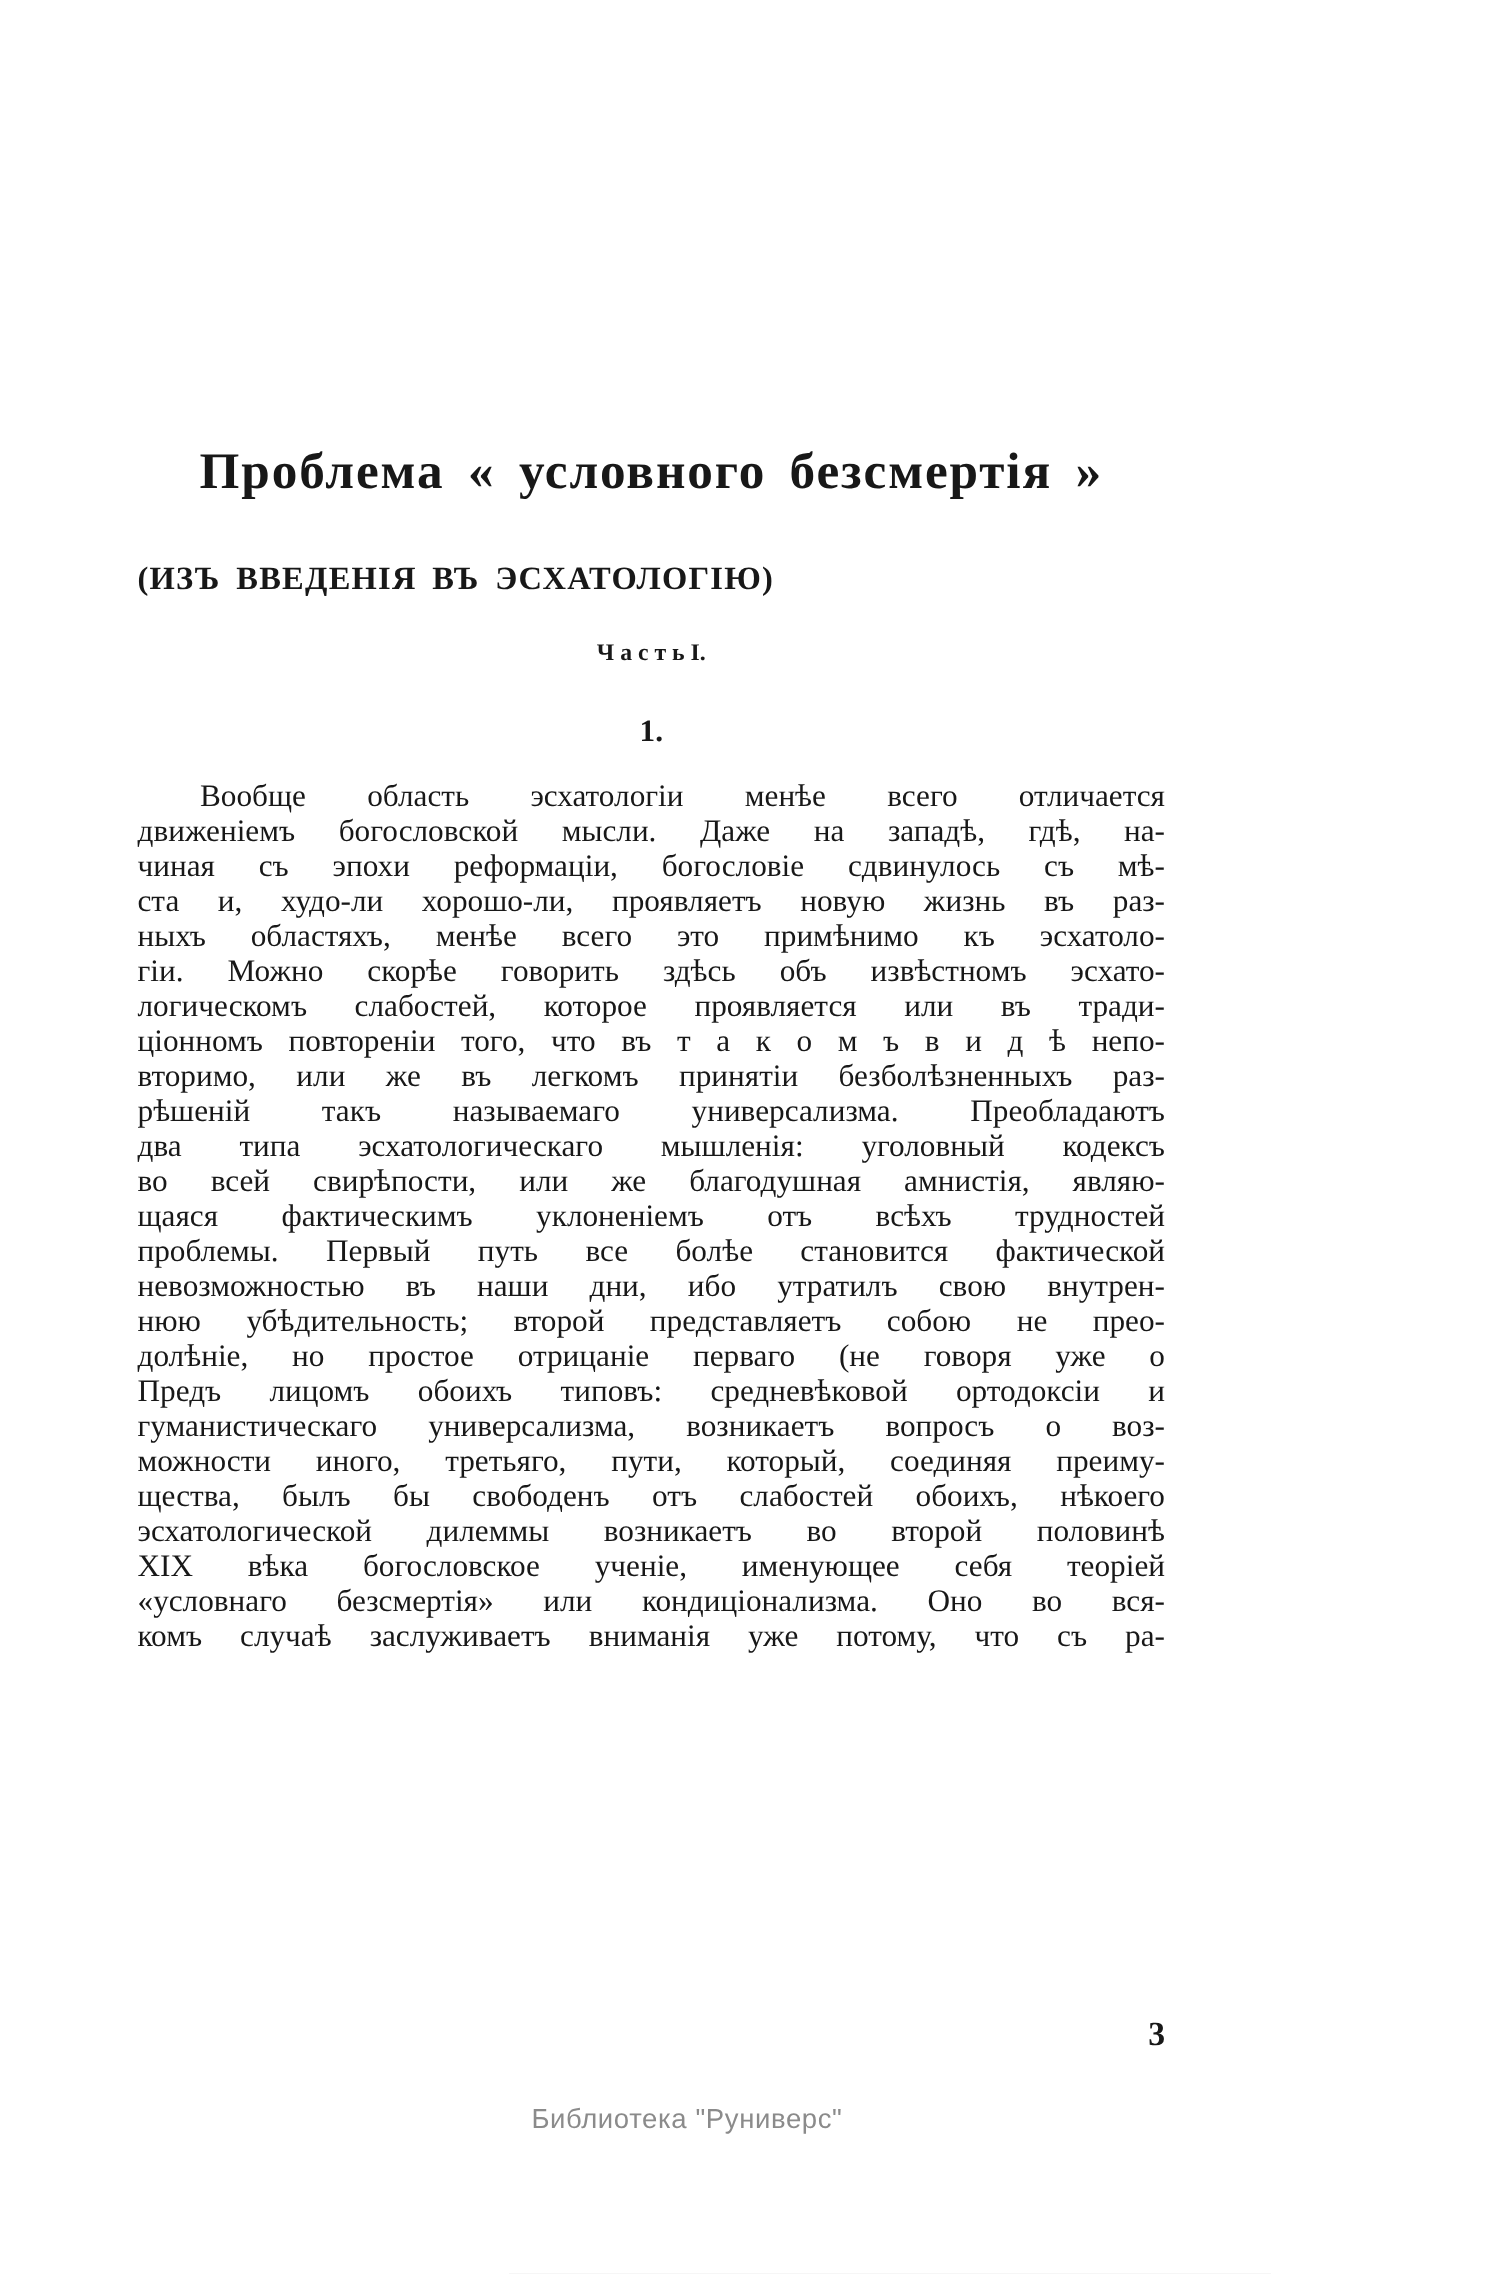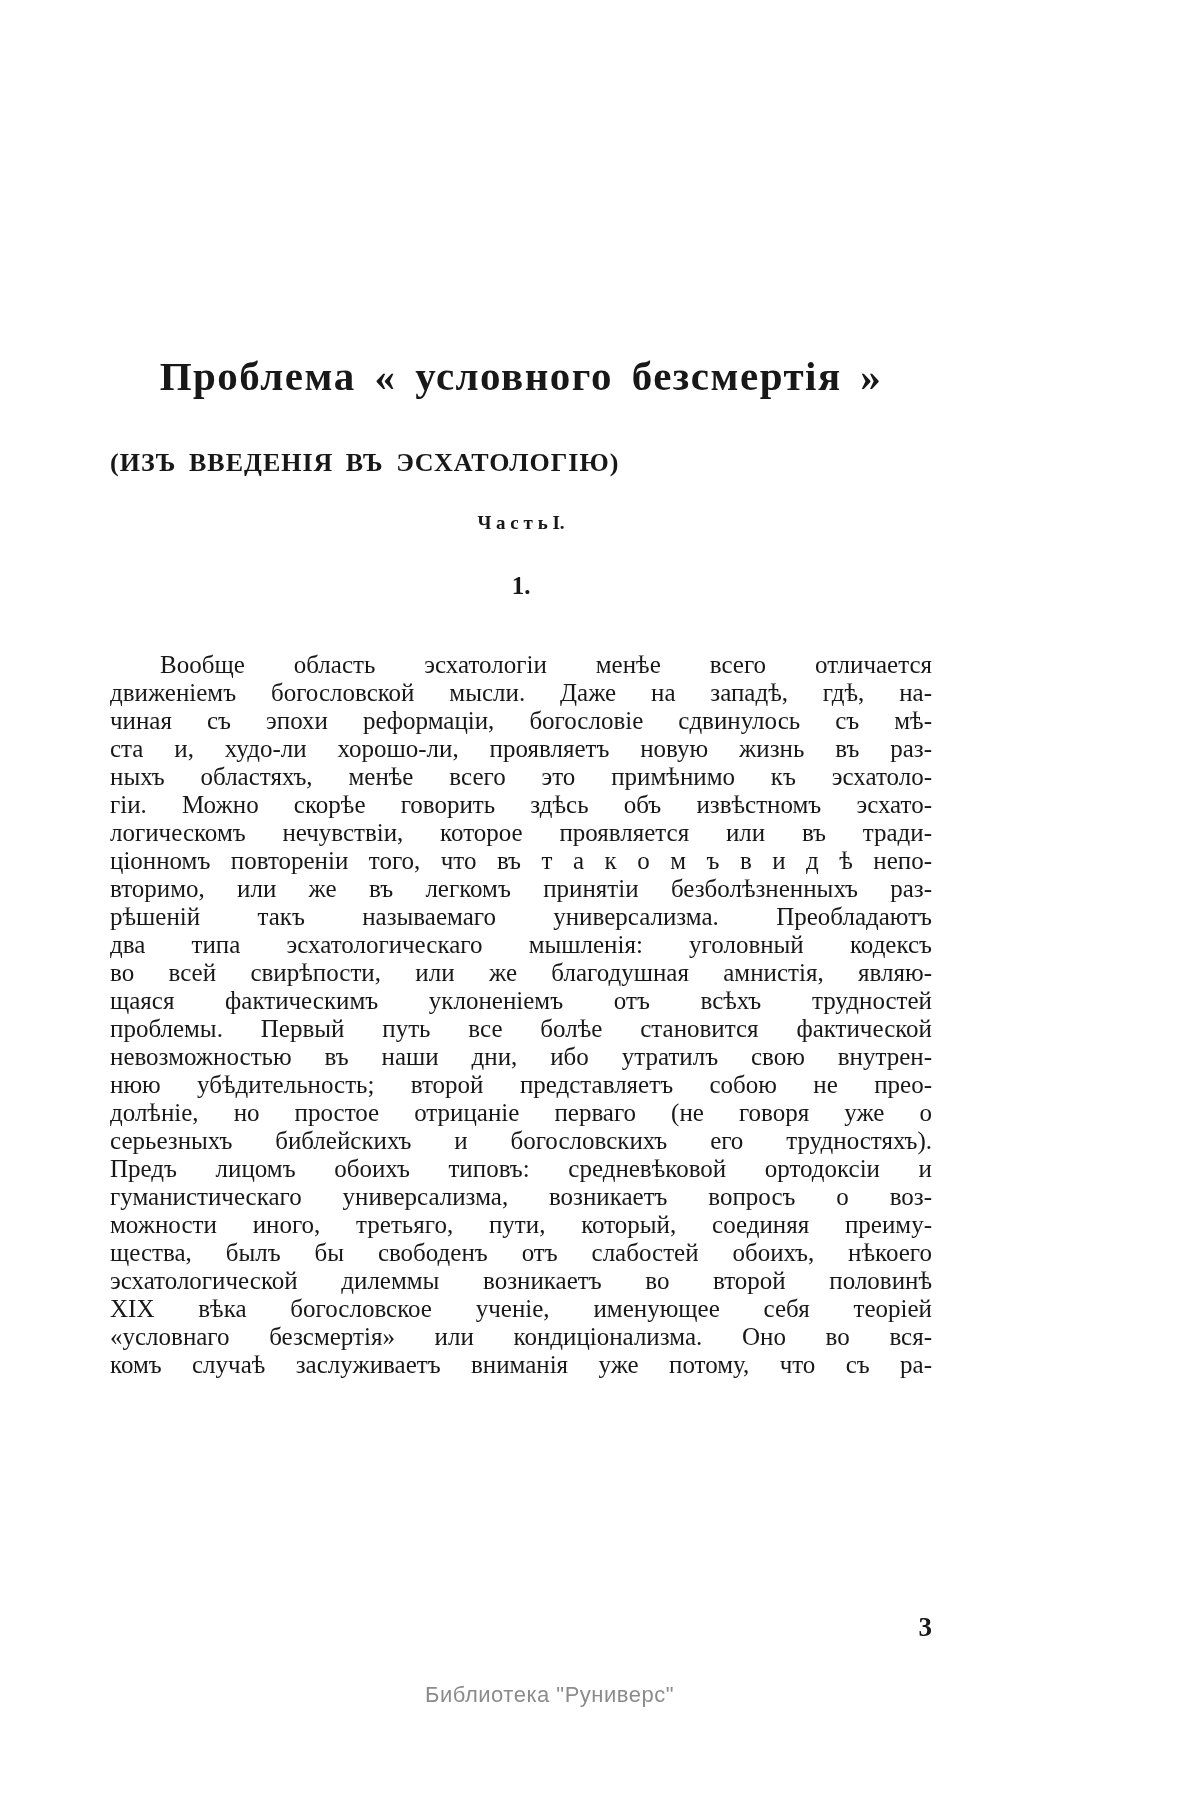--- a/index.html
+++ b/index.html
@@ -61,21 +61,21 @@
     left: 0;
     top: 572px;
     width: 822px;
     text-align: center;
     font-size: 25px;
     font-weight: bold;
   }
   .body-text {
     position: absolute;
     left: 0;
-    top: 651px;
+    top: 624px;
     width: 822px;
     font-size: 25px;
     line-height: 28px;
     font-weight: 500;
   }
   .body-line {
     text-align: justify;
     text-align-last: justify;
     white-space: normal;
   }
@@ -115,32 +115,31 @@
 
     <div class="section-number">1.</div>
 
     <div class="body-text">
         <div class="body-line">Вообще область эсхатологіи менѣе всего отличается</div>
         <div class="body-line">движеніемъ богословской мысли. Даже на западѣ, гдѣ, на-</div>
         <div class="body-line">чиная съ эпохи реформаціи, богословіе сдвинулось съ мѣ-</div>
         <div class="body-line">ста и, худо-ли хорошо-ли, проявляетъ новую жизнь въ раз-</div>
         <div class="body-line">ныхъ областяхъ, менѣе всего это примѣнимо къ эсхатоло-</div>
         <div class="body-line">гіи. Можно скорѣе говорить здѣсь объ извѣстномъ эсхато-</div>
-        <div class="body-line">логическомъ нечувствіи, которое проявляется или въ тради-</div>
+        <div class="body-line">логическомъ слабостей, которое проявляется или въ тради-</div>
         <div class="body-line">ціонномъ повтореніи того, что въ т а к о м ъ  в и д ѣ  непо-</div>
         <div class="body-line">вторимо, или же въ легкомъ принятіи безболѣзненныхъ раз-</div>
         <div class="body-line">рѣшеній такъ называемаго универсализма. Преобладаютъ</div>
         <div class="body-line">два типа эсхатологическаго мышленія: уголовный кодексъ</div>
         <div class="body-line">во всей свирѣпости, или же благодушная амнистія, являю-</div>
         <div class="body-line">щаяся фактическимъ уклоненіемъ отъ всѣхъ трудностей</div>
         <div class="body-line">проблемы. Первый путь все болѣе становится фактической</div>
         <div class="body-line">невозможностью въ наши дни, ибо утратилъ свою внутрен-</div>
         <div class="body-line">нюю убѣдительность; второй представляетъ собою не прео-</div>
         <div class="body-line">долѣніе, но простое отрицаніе перваго (не говоря уже о</div>
-        <div class="body-line">серьезныхъ библейскихъ и богословскихъ его трудностяхъ).</div>
         <div class="body-line">Предъ лицомъ обоихъ типовъ: средневѣковой ортодоксіи и</div>
         <div class="body-line">гуманистическаго универсализма, возникаетъ вопросъ о воз-</div>
         <div class="body-line">можности иного, третьяго, пути, который, соединяя преиму-</div>
         <div class="body-line">щества, былъ бы свободенъ отъ слабостей обоихъ, нѣкоего</div>
         <div class="body-line">эсхатологической дилеммы возникаетъ во второй половинѣ</div>
         <div class="body-line">XIX вѣка богословское ученіе, именующее себя теоріей</div>
         <div class="body-line">«условнаго безсмертія» или кондиціонализма. Оно во вся-</div>
         <div class="body-line">комъ случаѣ заслуживаетъ вниманія уже потому, что съ ра-</div>
       </div>
 

